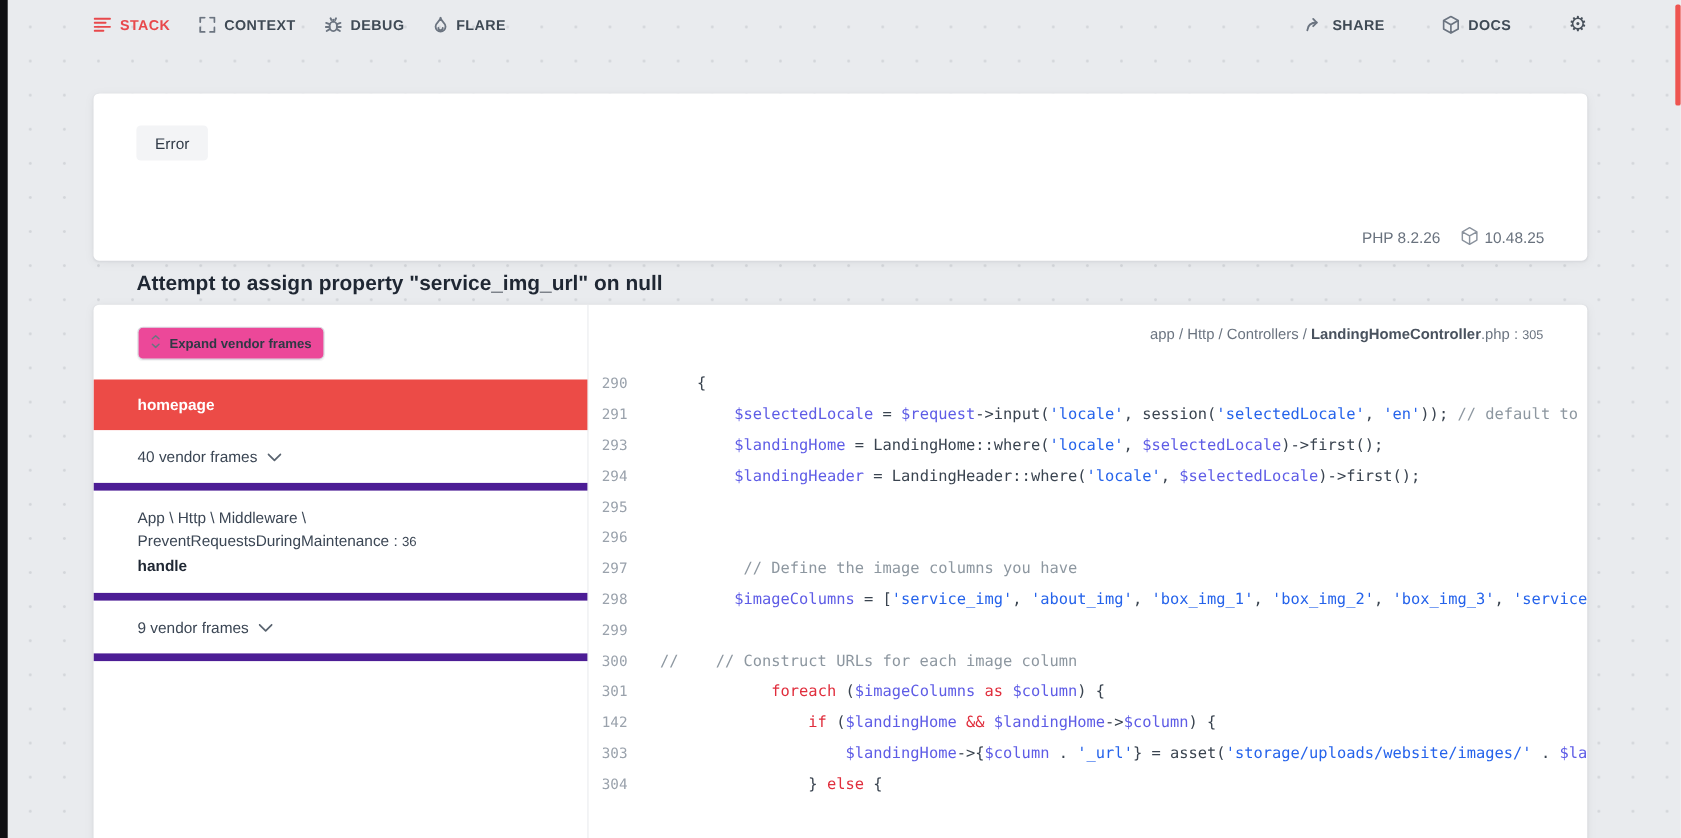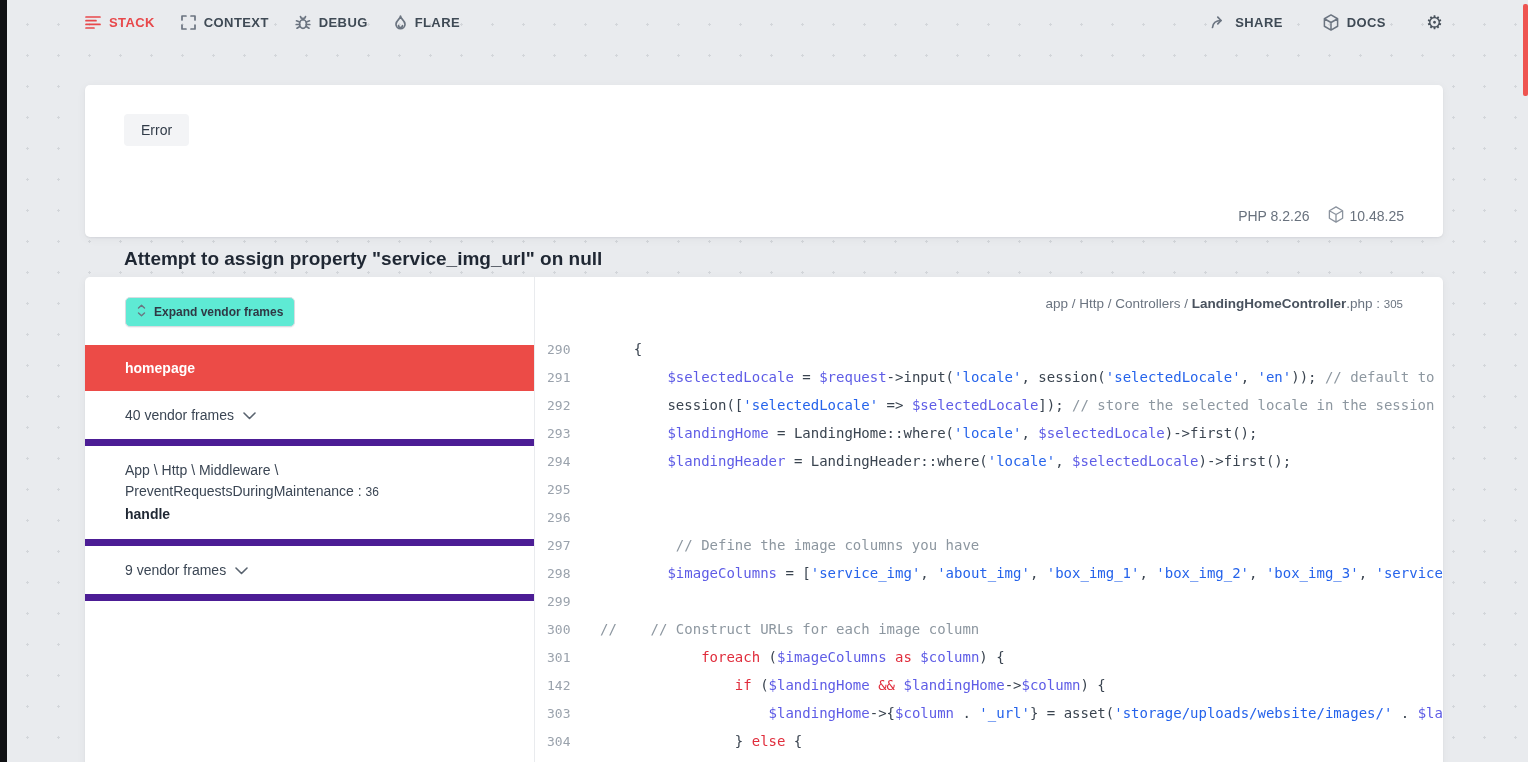--- a/index.html
+++ b/index.html
@@ -12,42 +12,42 @@
     background-position: 12px 9px;
     color:#3b4654;
     position:relative;
   }
   .edge-left { position:absolute; left:0; top:0; width:7px; height:762px; background:#0f1013; z-index:50; }
   .scroll-thumb { position:absolute; right:0; top:4px; width:5px; height:92px; background:#ee5450; border-radius:2px; z-index:50; }
 
   
   .nav { position:absolute; left:85px; right:85px; top:0; height:44px; display:flex; align-items:center; justify-content:space-between; }
   .nav-left { display:flex; align-items:center; gap:26px; }
-  .nav-right { display:flex; align-items:center; gap:40px; }
+  .nav-right { display:flex; align-items:center; gap:52px; }
   .nav-tab, .nav-action { display:flex; align-items:center; gap:8px; font-size:13px; font-weight:700; letter-spacing:.4px; color:#3f4a55; cursor:pointer; }
   .nav-tab svg, .nav-action svg { display:block; }
   .nav-tab.active { color:#e8484b; }
   .icon-stroke { stroke:#6b7480; fill:none; stroke-width:1.7; stroke-linecap:round; stroke-linejoin:round; }
   .nav-tab.active .icon-stroke { stroke:#e8484b; }
   .gear { font-size:19px; color:#49525c; cursor:pointer; line-height:1; }
 
   
   .card { position:absolute; background:#fff; border-radius:5px; box-shadow:0 1px 2px rgba(16,24,40,.06), 0 2px 10px rgba(16,24,40,.05); }
   .error-card { left:85px; top:85px; width:1358px; height:152px; }
   .badge { position:absolute; left:39px; top:29px; background:#f3f4f6; color:#313b48; font-size:14px; padding:8px 17px; border-radius:4px; }
   .error-title { position:absolute; left:39px; top:163px; font-size:19px; font-weight:700; color:#1f2733; }
   .error-meta { position:absolute; right:39px; top:121px; display:flex; align-items:center; gap:18px; color:#69727e; font-size:14px; }
   .meta-item { display:flex; align-items:center; gap:6px; }
   .laravel-ic { stroke:#8b939e; fill:none; stroke-width:1.4; stroke-linejoin:round; }
 
   
   .stack-card { left:85px; top:277px; width:1358px; height:520px; display:flex; overflow:hidden; }
   .sidebar { width:450px; flex:none; border-right:1px solid #e9ebee; }
   .expand-row { height:68px; padding:20px 0 0 40px; }
-  .expand-btn { display:inline-flex; align-items:center; gap:8px; background:#5eead4; border:1px solid #d8dce1; border-radius:5px; padding:6px 11px; font-size:12px; font-weight:700; color:#2f3945; box-shadow:0 1px 1px rgba(16,24,40,.05); cursor:pointer; }
+  .expand-btn { display:inline-flex; align-items:center; gap:8px; background:#ec4899; border:1px solid #d8dce1; border-radius:5px; padding:6px 11px; font-size:12px; font-weight:700; color:#2f3945; box-shadow:0 1px 1px rgba(16,24,40,.05); cursor:pointer; }
   .frame { padding:12px 40px; font-size:14px; line-height:21px; color:#3b4654; cursor:pointer; }
   .frame .frame-method { font-weight:700; color:#1f2733; margin-top:1px; }
   .frame.active { background:#ec4b47; color:rgba(255,255,255,.96); }
   .frame.active .frame-method { color:#fff; }
   .frame-num { font-size:12px; }
   .vendor-row { padding:16px 40px; display:flex; align-items:center; gap:9px; font-size:14px; color:#3b4654; cursor:pointer; }
   .vendor-row svg { margin-top:2px; }
   .frame:not(.active), .vendor-row { border-bottom:7px solid #4c1d95; }
   .frame.mid { padding-top:14px; padding-bottom:14px; }
 
@@ -204,24 +204,20 @@
     <div class="code-area">
         <div class="code-line">
           <span class="ln">290</span>
           <pre><span class="tok-p">    {</span></pre>
         </div>
         <div class="code-line">
           <span class="ln">291</span>
           <pre><span class="tok-p">        </span><span class="tok-v">$selectedLocale</span><span class="tok-p"> = </span><span class="tok-v">$request</span><span class="tok-p">-&gt;input(</span><span class="tok-s">'locale'</span><span class="tok-p">, session(</span><span class="tok-s">'selectedLocale'</span><span class="tok-p">, </span><span class="tok-s">'en'</span><span class="tok-p">)); </span><span class="tok-c">// default to 'en' if no locale is set</span></pre>
         </div>
         <div class="code-line">
-          <span class="ln">292</span>
-          <pre><span class="tok-p">        session([</span><span class="tok-s">'selectedLocale'</span><span class="tok-p"> =&gt; </span><span class="tok-v">$selectedLocale</span><span class="tok-p">]); </span><span class="tok-c">// store the selected locale in the session</span></pre>
-        </div>
-        <div class="code-line">
           <span class="ln">293</span>
           <pre><span class="tok-p">        </span><span class="tok-v">$landingHome</span><span class="tok-p"> = LandingHome::where(</span><span class="tok-s">'locale'</span><span class="tok-p">, </span><span class="tok-v">$selectedLocale</span><span class="tok-p">)-&gt;first();</span></pre>
         </div>
         <div class="code-line">
           <span class="ln">294</span>
           <pre><span class="tok-p">        </span><span class="tok-v">$landingHeader</span><span class="tok-p"> = LandingHeader::where(</span><span class="tok-s">'locale'</span><span class="tok-p">, </span><span class="tok-v">$selectedLocale</span><span class="tok-p">)-&gt;first();</span></pre>
         </div>
         <div class="code-line">
           <span class="ln">295</span>
           <pre></pre>

